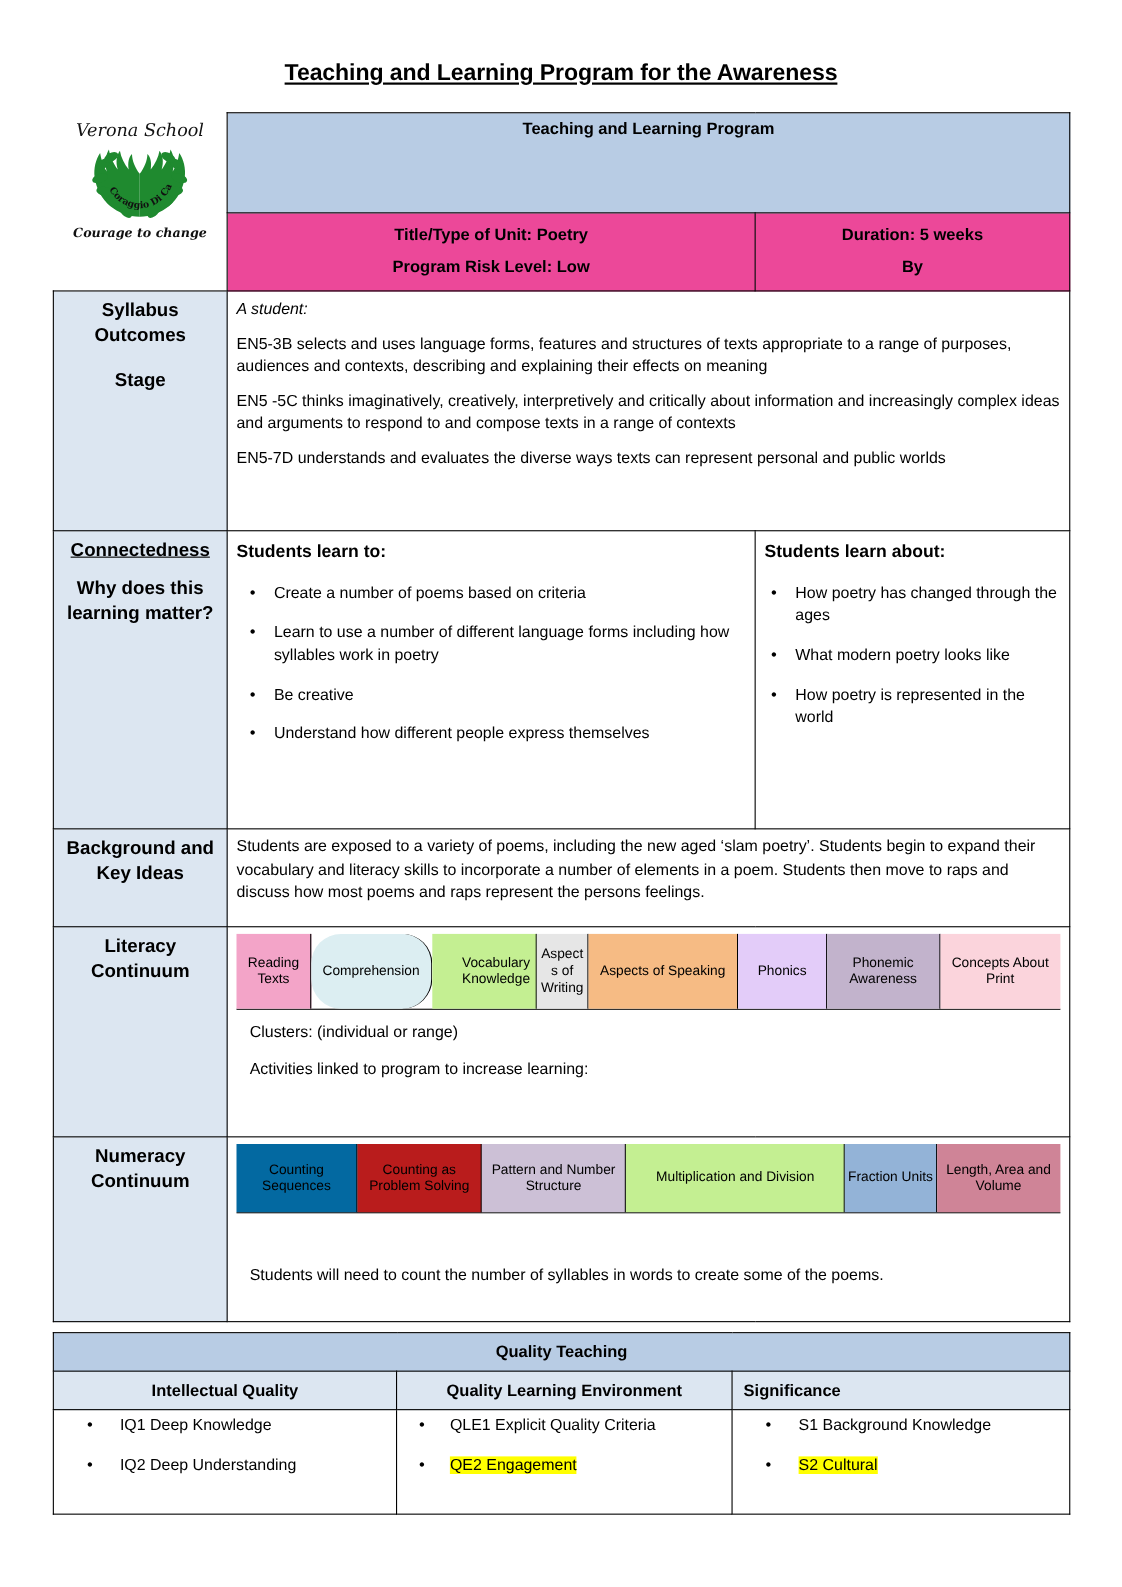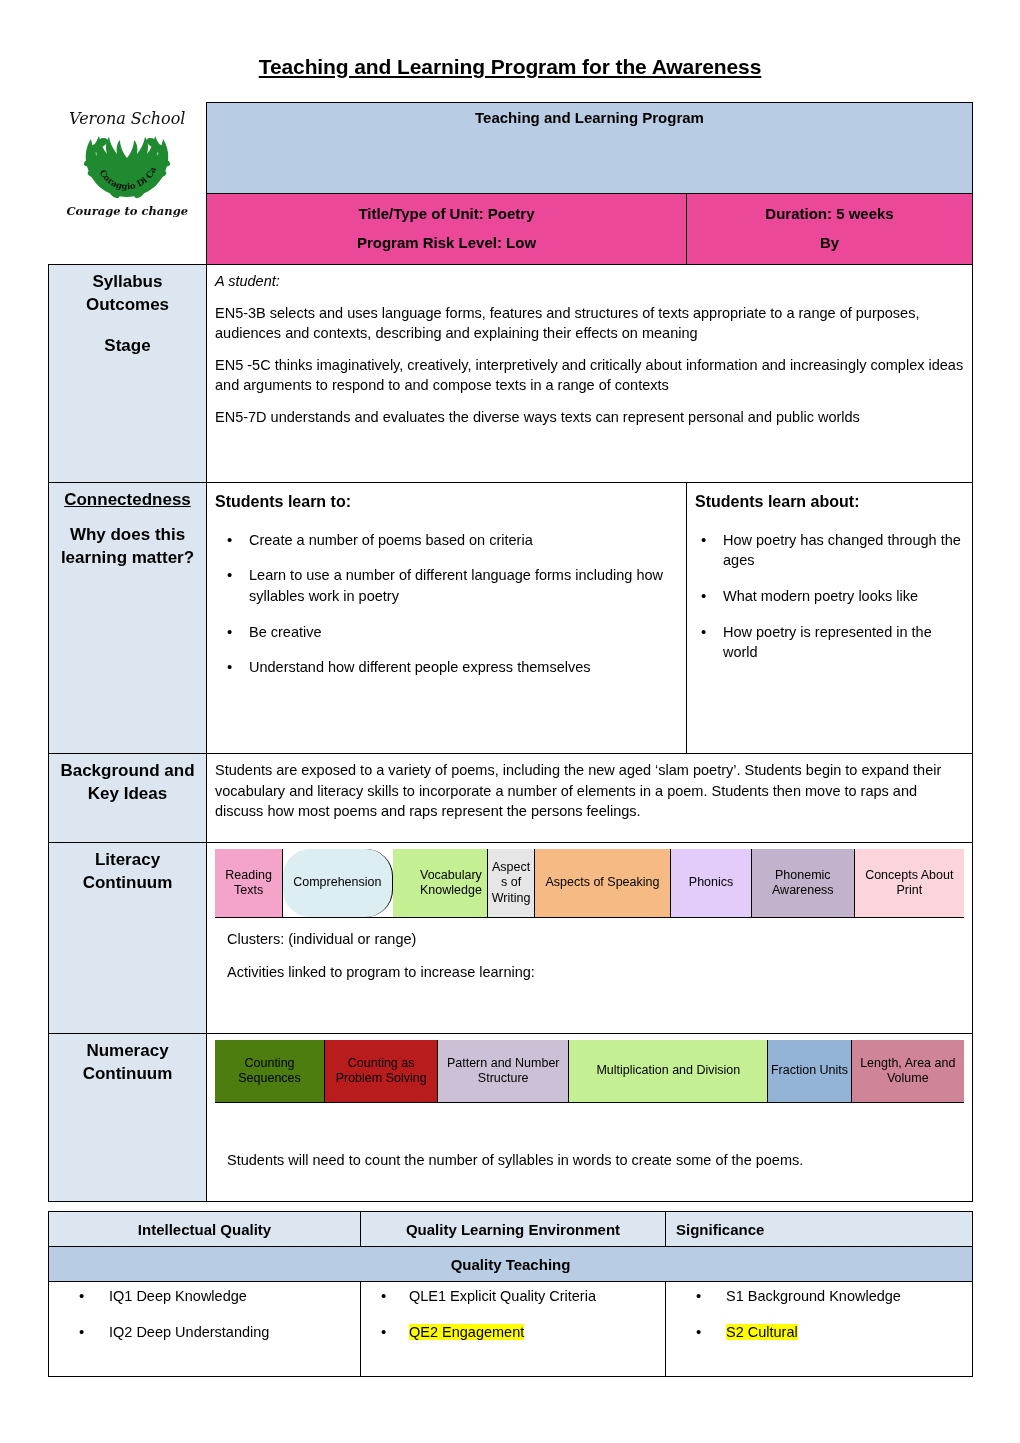--- a/index.html
+++ b/index.html
@@ -370,21 +370,21 @@
         </td>
       </tr>
 
       <tr>
         <td class="rowlabel">
           <div>Numeracy</div>
           <div>Continuum</div>
         </td>
         <td class="cont-cell" colspan="2" style="height:155px">
           <div class="strip num" id="num-strip">
-              <div class="seg" style="background: #4d7c0f; width: 14.7%;">
+              <div class="seg" style="background: #0369a1; width: 14.7%;">
                 <span>Counting Sequences</span>
               </div>
               <div class="seg" style="background: #b91c1c; width: 15.1%;">
                 <span>Counting as Problem Solving</span>
               </div>
               <div class="seg" style="background: rgb(204, 192, 214); width: 17.5%;">
                 <span>Pattern and Number Structure</span>
               </div>
               <div class="seg" style="background: rgb(196, 239, 146); width: 26.6%;">
                 <span>Multiplication and Division</span>
@@ -406,26 +406,26 @@
   </table>
 
   <table class="qt">
     <colgroup>
       <col style="width:312px">
       <col style="width:305px">
       <col style="width:307px">
     </colgroup>
     <tbody>
       <tr>
+        <td class="qt-title" colspan="3">Quality Teaching</td>
+      </tr>
+      <tr>
         <td class="qt-head">Intellectual Quality</td>
         <td class="qt-head">Quality Learning Environment</td>
         <td class="qt-head left">Significance</td>
-      </tr>
-      <tr>
-        <td class="qt-title" colspan="3">Quality Teaching</td>
       </tr>
       <tr>
         <td class="qt-body">
           <ul class="qtlist" id="qt-col-0">
               <li><span>IQ1 Deep Knowledge</span></li>
               <li><span>IQ2 Deep Understanding</span></li>
             </ul>
         </td>
         <td class="qt-body">
           <ul class="qtlist tight" id="qt-col-1">

